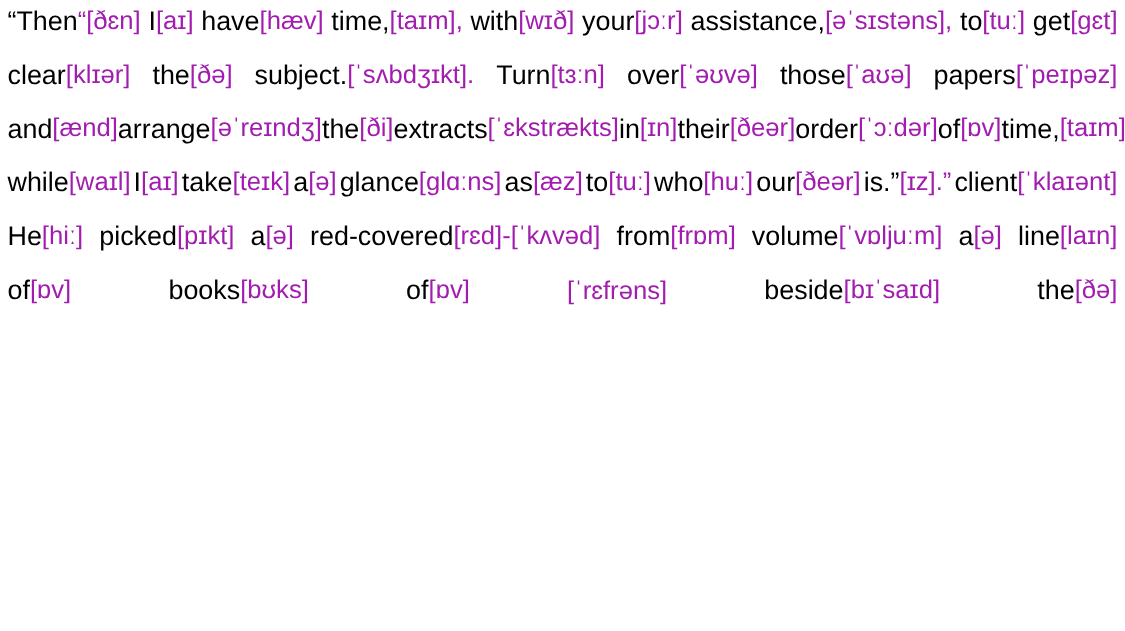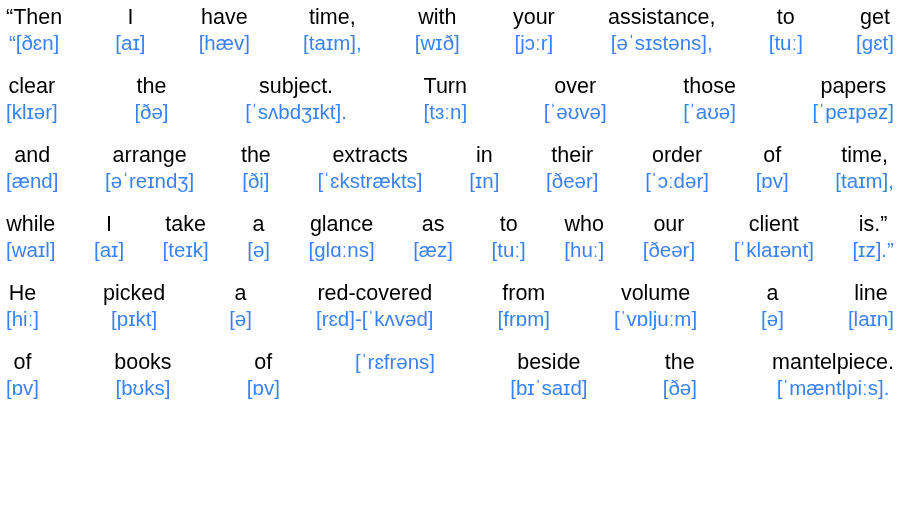--- a/index.html
+++ b/index.html
@@ -31,34 +31,34 @@
 
   .row {
     display: flex;
     flex-direction: row;
     justify-content: space-between;
     align-items: baseline;
     width: 100%;
   }
   .cell {
     display: flex;
-    flex-direction: column;
+    flex-direction: row;
     align-items: center;
     justify-content: flex-start;
     white-space: nowrap;
   }
   .ortho {
     color: #000000;
     font-size: 21.5px;
     line-height: 26px;
     letter-spacing: 0px;
     white-space: nowrap;
   }
   .ipa {
-    color: #3b82f6;
+    color: #a21caf;
     font-size: 20.5px;
     line-height: 26px;
     letter-spacing: 0px;
     white-space: nowrap;
   }
 </style>
 </head>
 <body>
 
 <div id="page">
@@ -210,27 +210,27 @@
         </div>
       <div class="cell">
           <span class="ortho">who</span>
           <span class="ipa">[huː]</span>
         </div>
       <div class="cell">
           <span class="ortho">our</span>
           <span class="ipa">[ðeər]</span>
         </div>
       <div class="cell">
+          <span class="ortho">is.”</span>
+          <span class="ipa">[ɪz].”</span>
+        </div>
+      <div class="cell">
           <span class="ortho">client</span>
           <span class="ipa">[ˈklaɪənt]</span>
         </div>
-      <div class="cell">
-          <span class="ortho">is.”</span>
-          <span class="ipa">[ɪz].”</span>
-        </div>
     </div>
   </div>
 
   <div class="line-block">
     <div class="row">
       <div class="cell">
           <span class="ortho">He</span>
           <span class="ipa">[hiː]</span>
         </div>
       <div class="cell">
@@ -282,20 +282,16 @@
           <span class="ipa">[ˈrɛfrəns]</span>
         </div>
       <div class="cell">
           <span class="ortho">beside</span>
           <span class="ipa">[bɪˈsaɪd]</span>
         </div>
       <div class="cell">
           <span class="ortho">the</span>
           <span class="ipa">[ðə]</span>
         </div>
-      <div class="cell">
-          <span class="ortho">mantelpiece.</span>
-          <span class="ipa">[ˈmæntlpiːs].</span>
-        </div>
     </div>
   </div>
 
 </div>
 
 </body></html>

